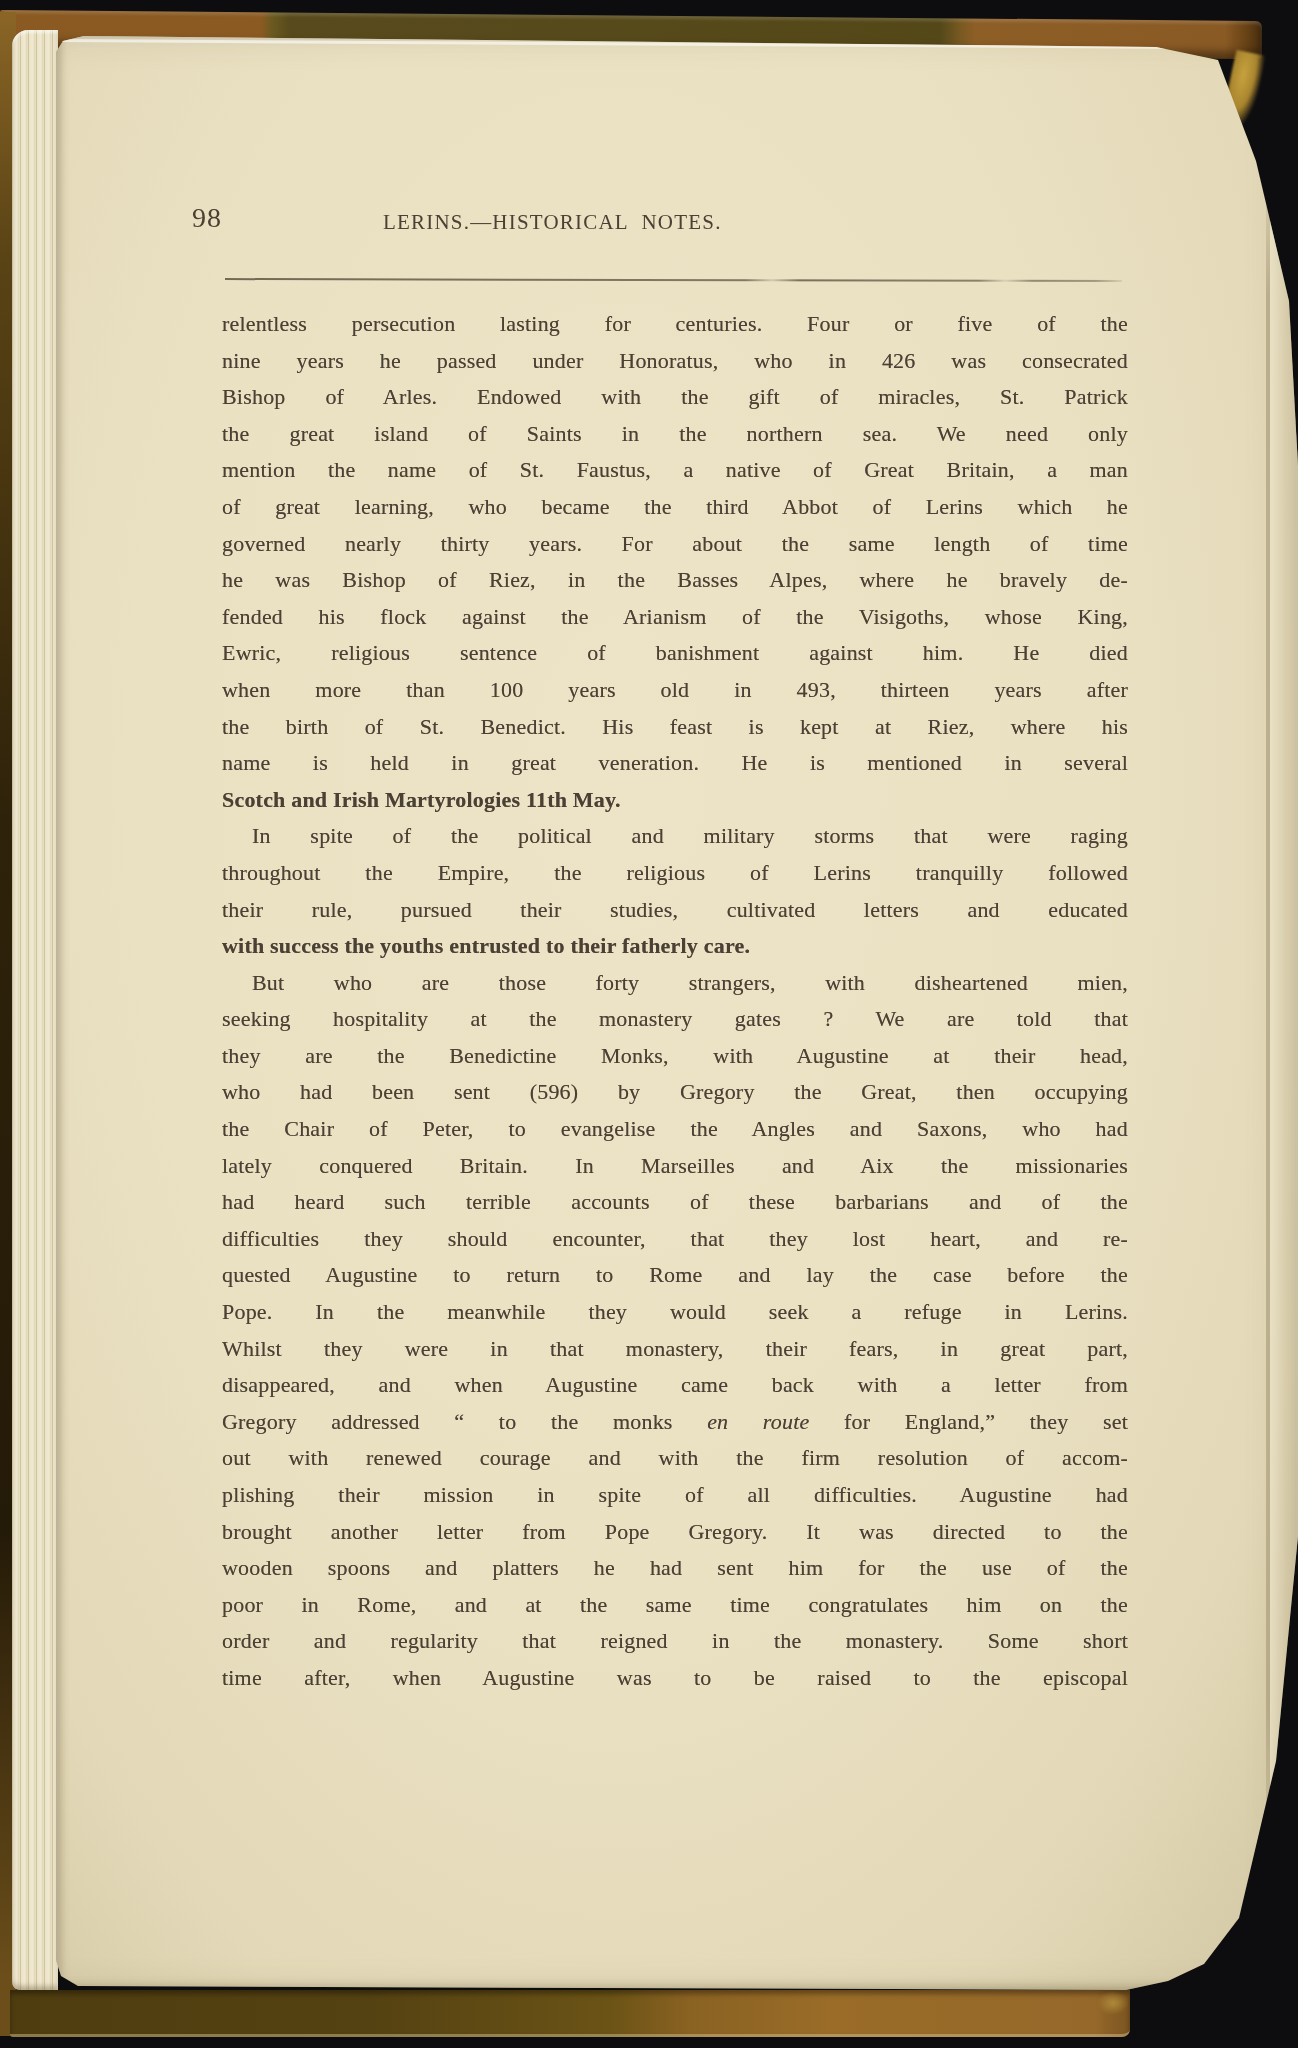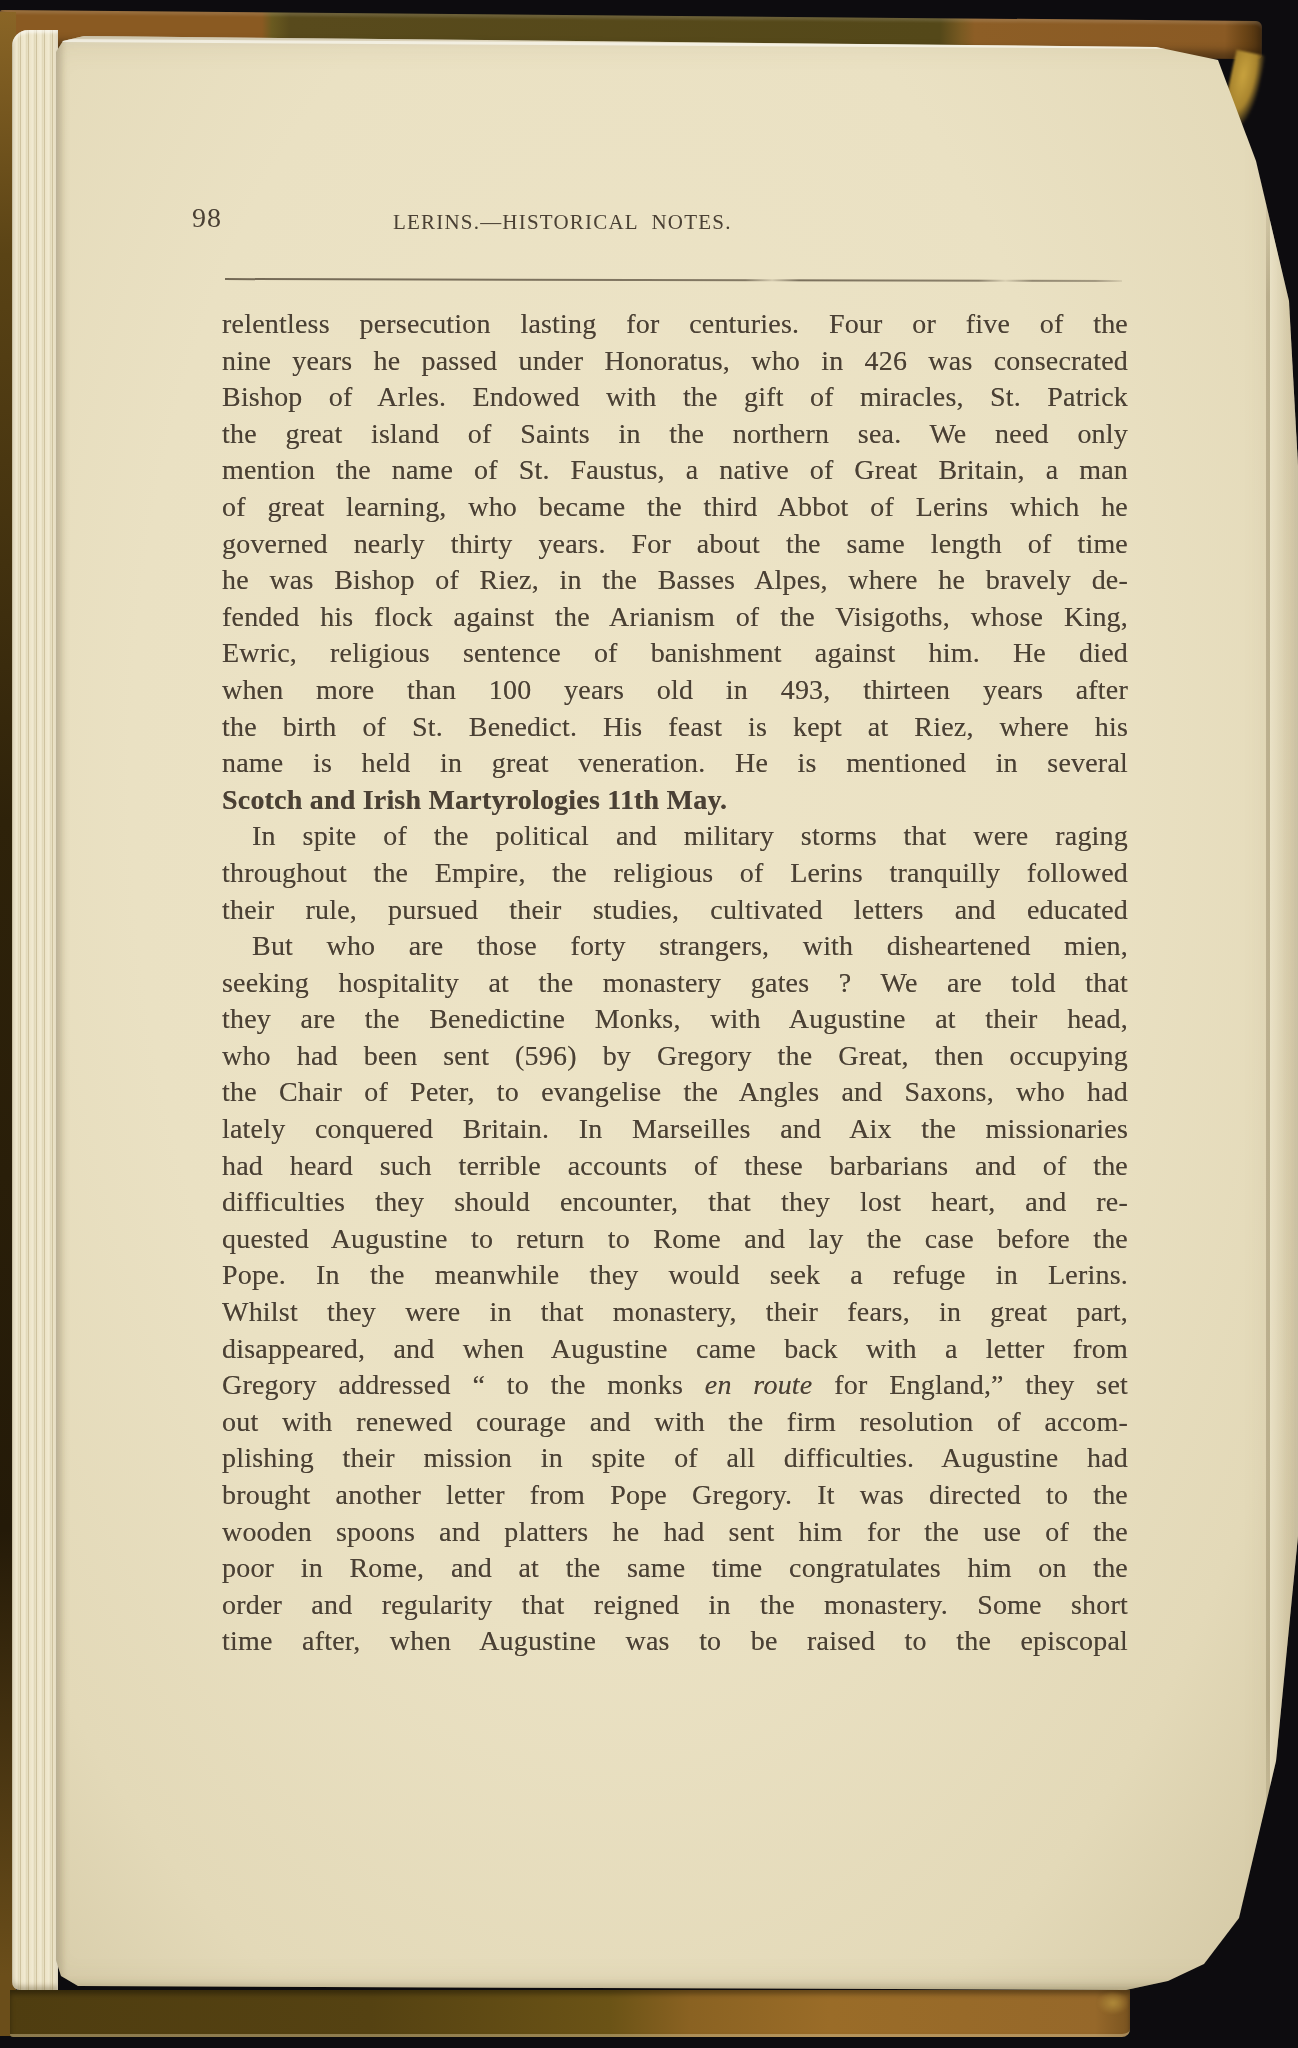--- a/index.html
+++ b/index.html
@@ -94,37 +94,37 @@
     position: absolute; left: 1214px; top: 60px; width: 28px; height: 1850px;
     background: linear-gradient(90deg, rgba(248,242,220,.45) 0%, rgba(234,225,196,.1) 60%);
   }
 
   
   .folio {
     position: absolute; left: 136px; top: 166px;
     font-size: 28px; color: #4a4034; letter-spacing: 1px;
   }
   .running-header {
-    position: absolute; left: 337px; top: 174px;
+    position: absolute; left: 327px; top: 174px;
     font-size: 21px; color: #4a4034;
     letter-spacing: 1.2px; word-spacing: 7px;
     white-space: nowrap;
   }
   .header-rule {
     position: absolute; left: 169px; top: 243px; width: 897px; height: 2px;
     transform: rotate(0.12deg);
     background: linear-gradient(90deg,
       rgba(75,64,48,.75) 0%, rgba(75,64,48,.65) 58%,
       rgba(75,64,48,.15) 61%, rgba(75,64,48,.7) 64%,
       rgba(75,64,48,.6) 84%, rgba(75,64,48,.1) 87%,
       rgba(75,64,48,.55) 90%, rgba(75,64,48,.45) 97%, rgba(75,64,48,.1) 100%);
   }
   .text-block {
     position: absolute; left: 166px; top: 270px; width: 906px;
-    font-size: 28px; line-height: 36.6px; color: #4a4034;
+    font-size: 22px; line-height: 36.6px; color: #4a4034;
     letter-spacing: 0.2px;
     text-shadow: 0 0 0.6px rgba(74,64,52,.55);
   }
   .line { text-align: justify; text-align-last: justify; height: 36.6px; white-space: normal; }
   .line.last { text-align-last: left; font-weight: bold; }
   .line.indent { text-indent: 30px; }
   .line i { font-style: italic; }
 </style>
 </head>
 <body>
@@ -158,20 +158,21 @@
         <div class="line">he was Bishop of Riez, in the Basses Alpes, where he bravely de-</div>
         <div class="line">fended his flock against the Arianism of the Visigoths, whose King,</div>
         <div class="line">Ewric, religious sentence of banishment against him. He died</div>
         <div class="line">when more than 100 years old in 493, thirteen years after</div>
         <div class="line">the birth of St. Benedict. His feast is kept at Riez, where his</div>
         <div class="line">name is held in great veneration. He is mentioned in several</div>
         <div class="line last">Scotch and Irish Martyrologies 11th May.</div>
         <div class="line indent">In spite of the political and military storms that were raging</div>
         <div class="line">throughout the Empire, the religious of Lerins tranquilly followed</div>
         <div class="line">their rule, pursued their studies, cultivated letters and educated</div>
+        <div class="line last">with success the youths entrusted to their fatherly care.</div>
         <div class="line indent">But who are those forty strangers, with disheartened mien,</div>
         <div class="line">seeking hospitality at the monastery gates ? We are told that</div>
         <div class="line">they are the Benedictine Monks, with Augustine at their head,</div>
         <div class="line">who had been sent (596) by Gregory the Great, then occupying</div>
         <div class="line">the Chair of Peter, to evangelise the Angles and Saxons, who had</div>
         <div class="line">lately conquered Britain. In Marseilles and Aix the missionaries</div>
         <div class="line">had heard such terrible accounts of these barbarians and of the</div>
         <div class="line">difficulties they should encounter, that they lost heart, and re-</div>
         <div class="line">quested Augustine to return to Rome and lay the case before the</div>
         <div class="line">Pope. In the meanwhile they would seek a refuge in Lerins.</div>

